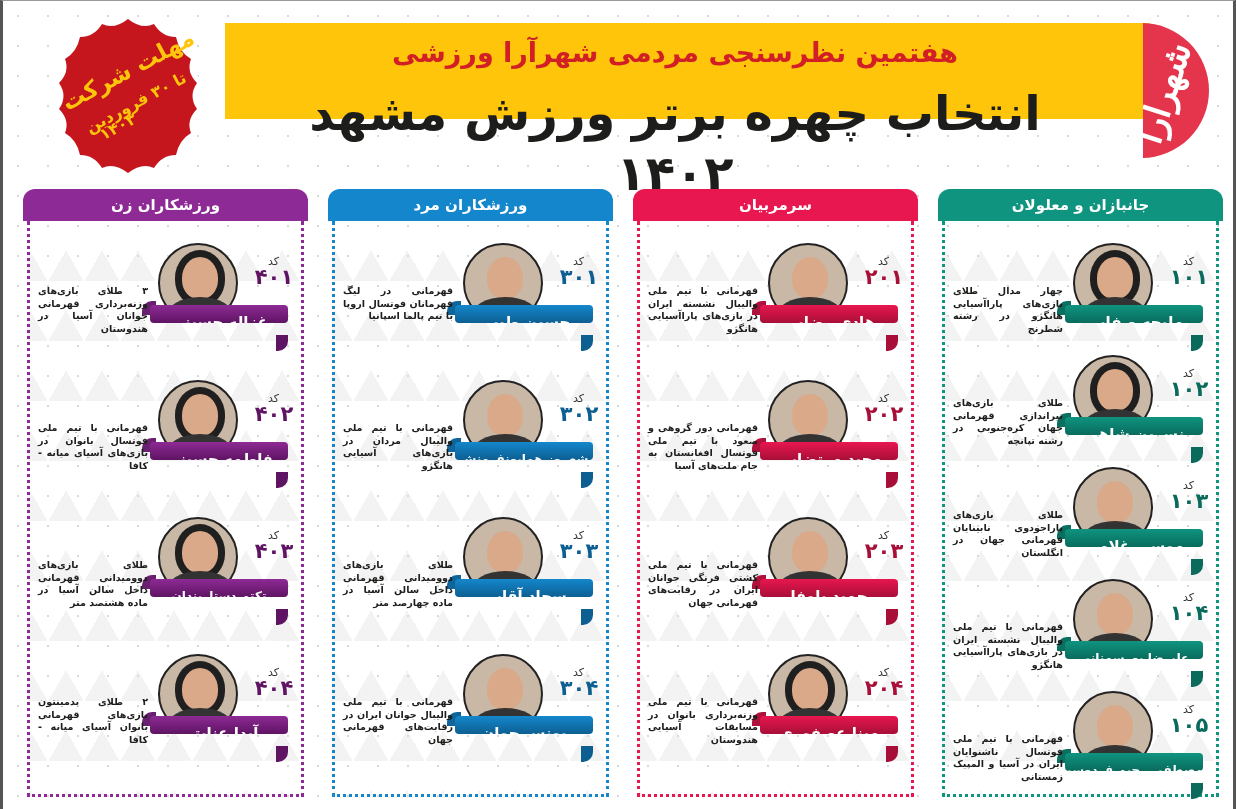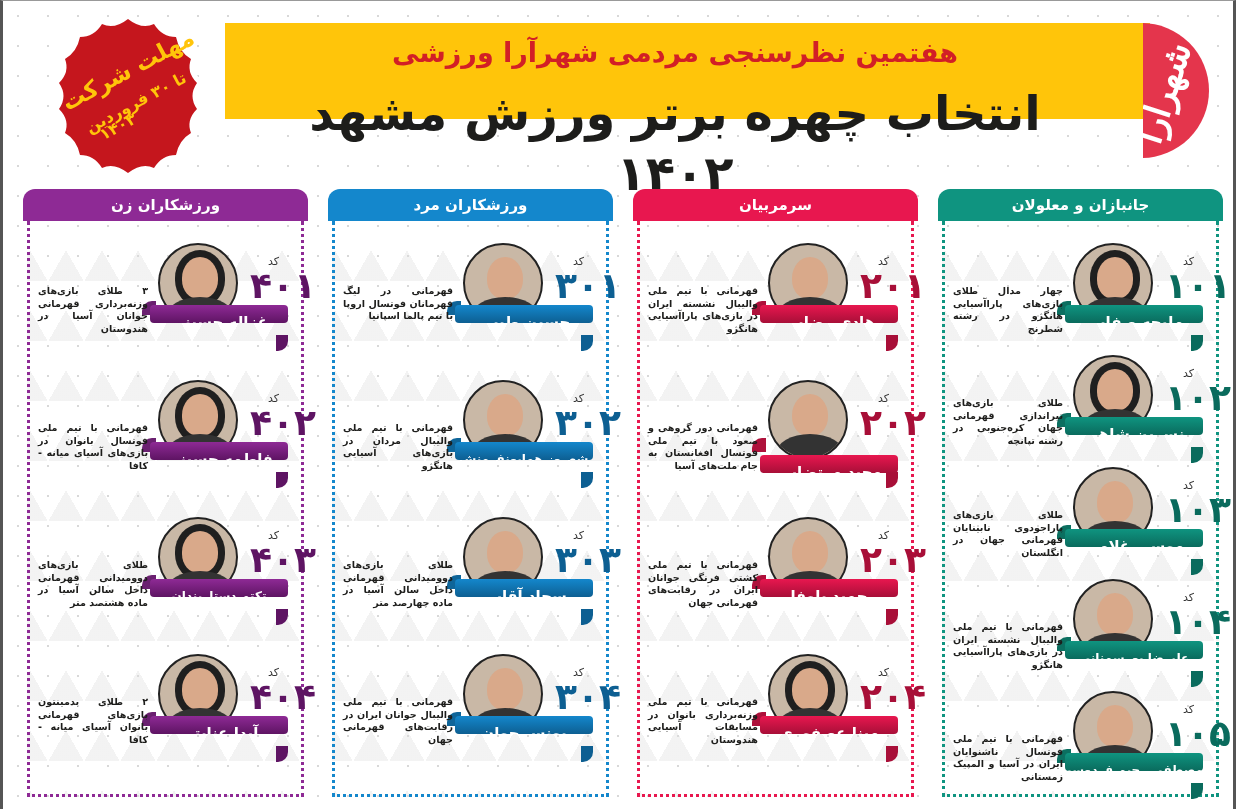--- a/index.html
+++ b/index.html
@@ -95,21 +95,21 @@
     .photo .body {
       position: absolute; left: 6px; top: 52px; width: 68px; height: 40px;
       border-radius: 50% 50% 0 0; background: #333;
     }
     .photo.female .head { box-shadow: 0 0 0 7px #1f1f1f; }
     .code-label {
       position: absolute; left: 238px; top: 12px; font-size: 11px; color: #333;
     }
     .code-num {
       position: absolute; left: 220px; top: 22px; width: 48px; text-align: center;
-      font-size: 36px; font-weight: bold; direction: ltr;
+      font-size: 21px; font-weight: bold; direction: ltr;
     }
     .ribbon {
       position: absolute; left: 120px; top: 62px; width: 138px; height: 18px;
       color: #fff; font-weight: bold; font-size: 15px; text-align: center; line-height: 34px;
       border-radius: 4px; white-space: nowrap; overflow: hidden;
     }
     .ribbon-tail {
       position: absolute; left: 246px; top: 92px; width: 12px; height: 16px;
       border-radius: 0 0 10px 0;
     }
@@ -231,21 +231,21 @@
       </div>
       <div class="card" style="top: 159px;">
         <div class="ribbon-fold" style="background: rgb(232, 23, 79);"></div>
         <div class="photo male">
           <div class="head"></div>
           <div class="body"></div>
         </div>
         <div class="code-label">کد</div>
         <div class="code-num" style="color: rgb(168, 15, 56);">۲۰۲</div>
         <div class="ribbon-tail" style="background: rgb(168, 15, 56);"></div>
-        <div class="ribbon" style="background: linear-gradient(rgb(232, 23, 79), rgb(168, 15, 56)); margin-top: 13px;">مجید مرتضایی</div>
+        <div class="ribbon" style="background: linear-gradient(rgb(232, 23, 79), rgb(168, 15, 56));">مجید مرتضایی</div>
         <div class="desc">قهرمانی دور گروهی و صعود با تیم ملی فوتسال افغانستان به جام ملت‌های آسیا</div>
       </div>
       <div class="card" style="top: 296px;">
         <div class="ribbon-fold" style="background: rgb(232, 23, 79);"></div>
         <div class="photo male">
           <div class="head"></div>
           <div class="body"></div>
         </div>
         <div class="code-label">کد</div>
         <div class="code-num" style="color: rgb(168, 15, 56);">۲۰۳</div>

